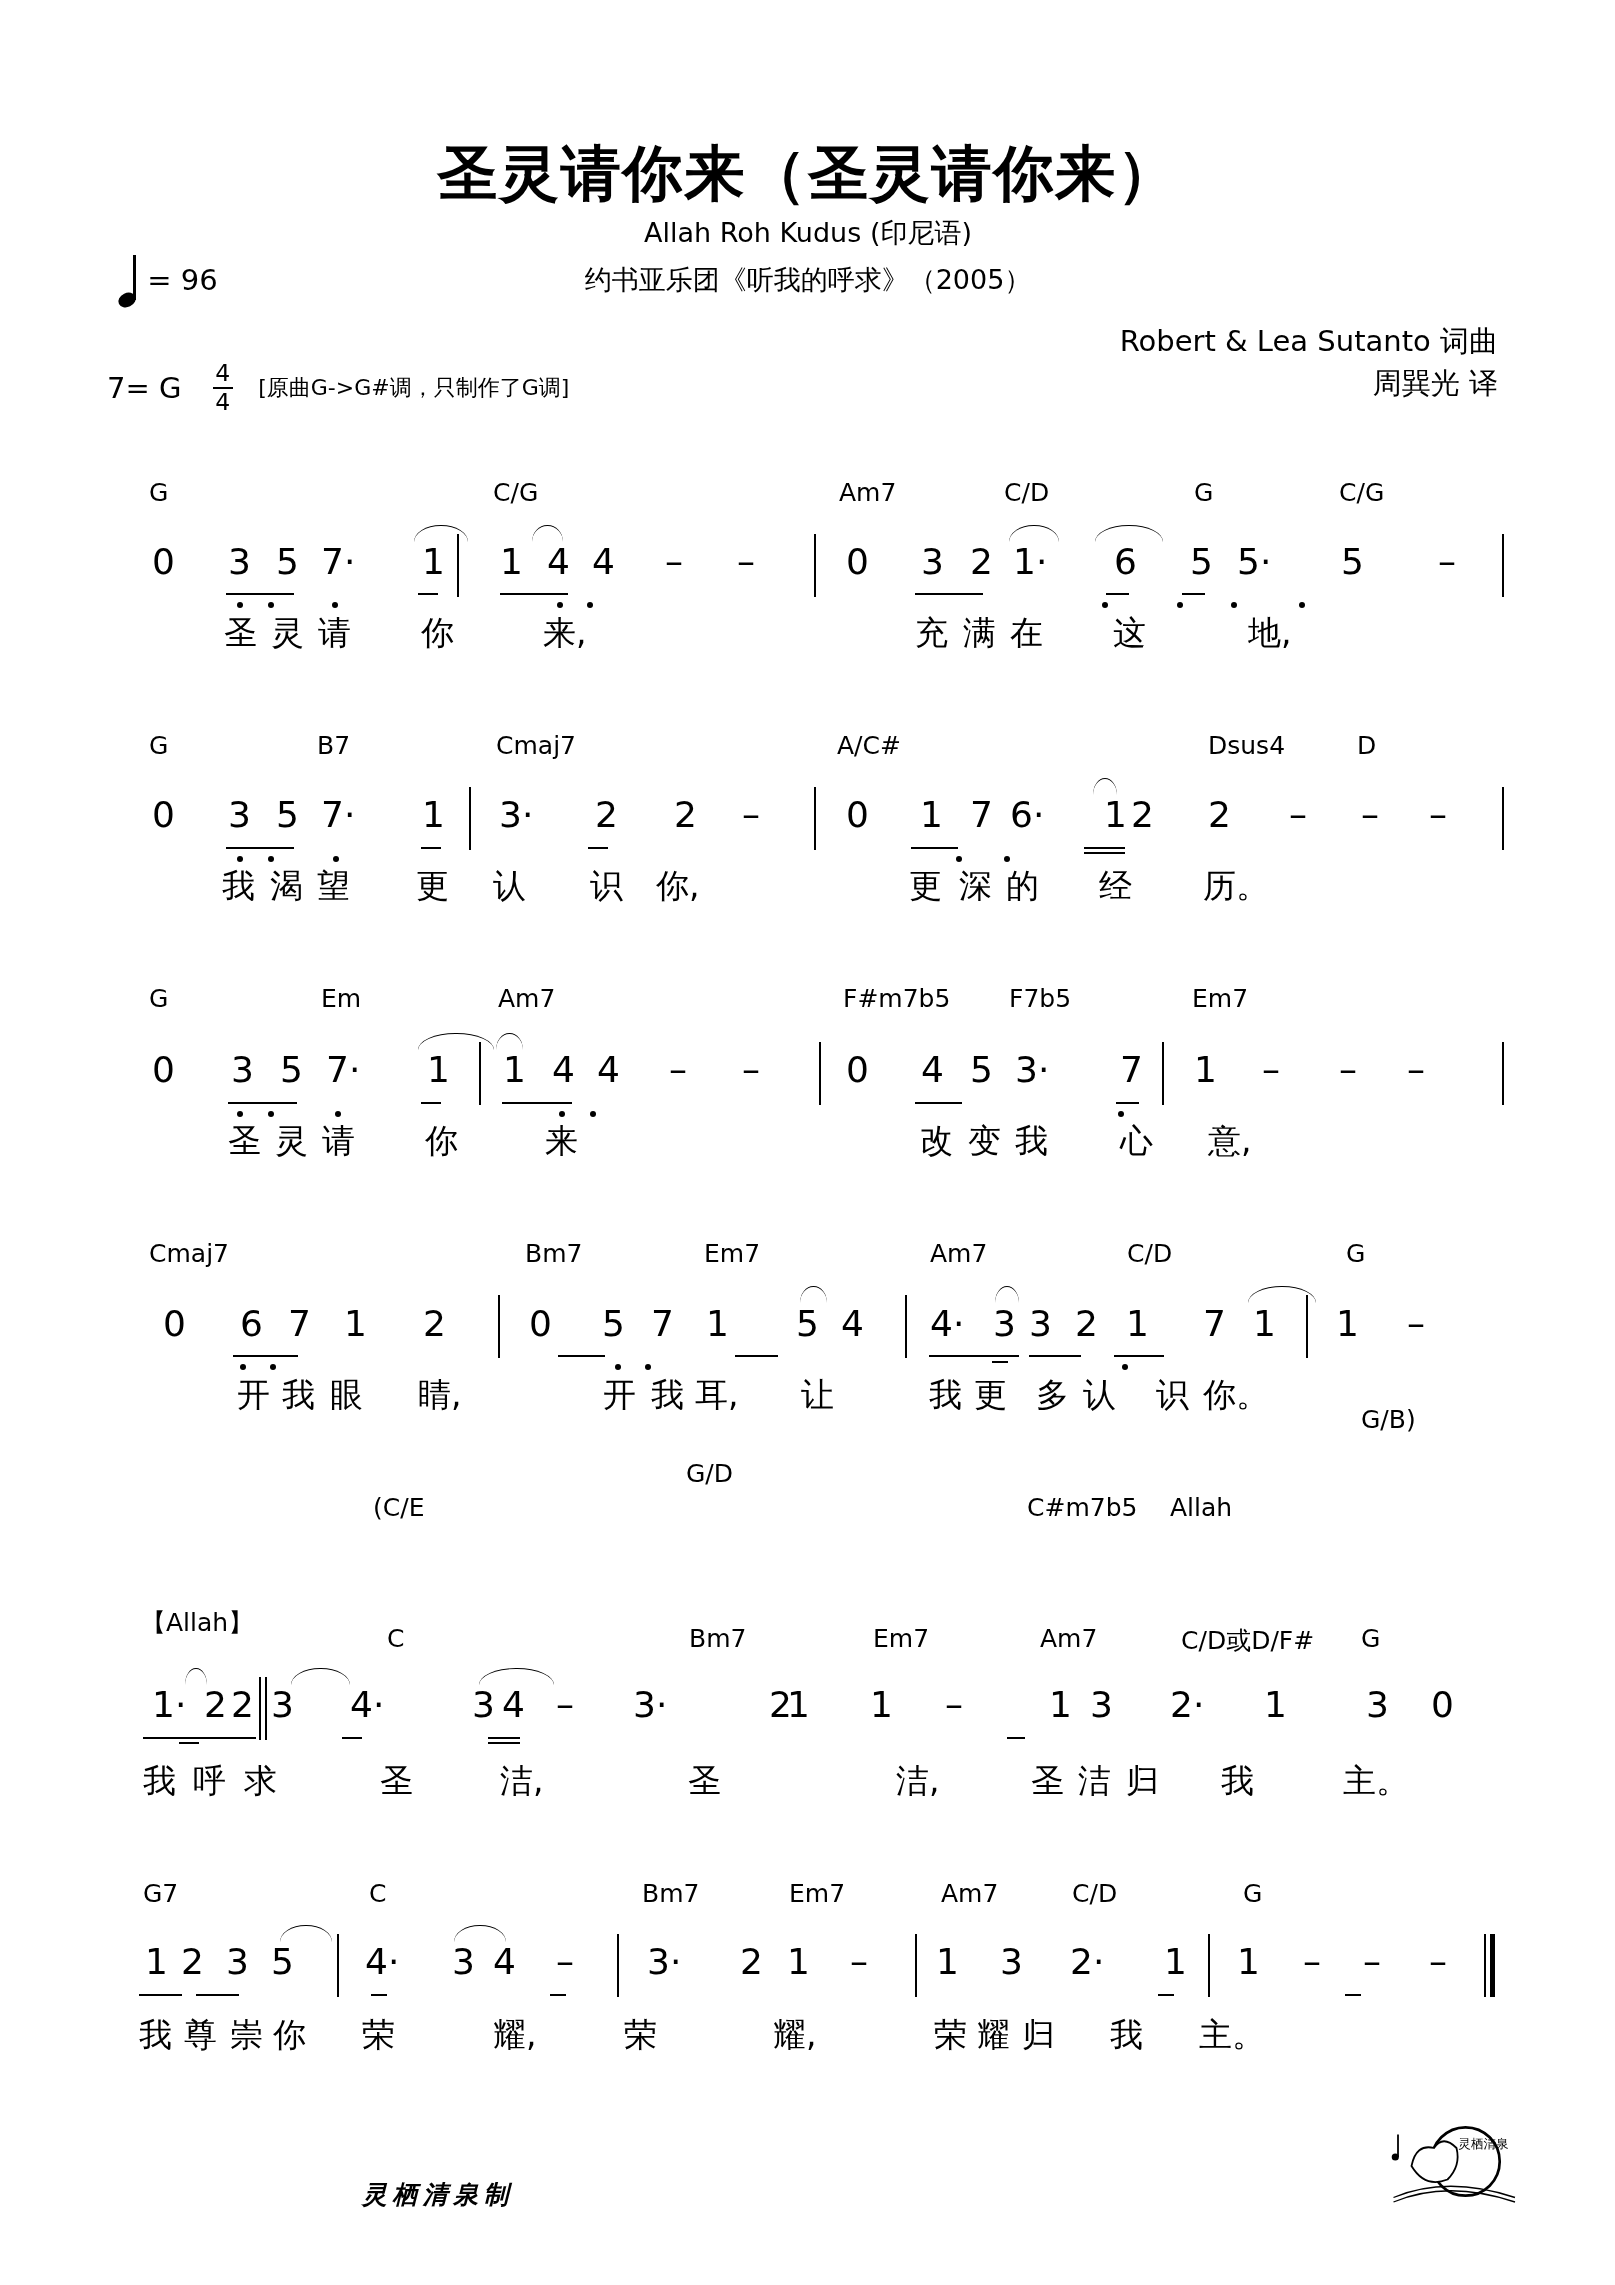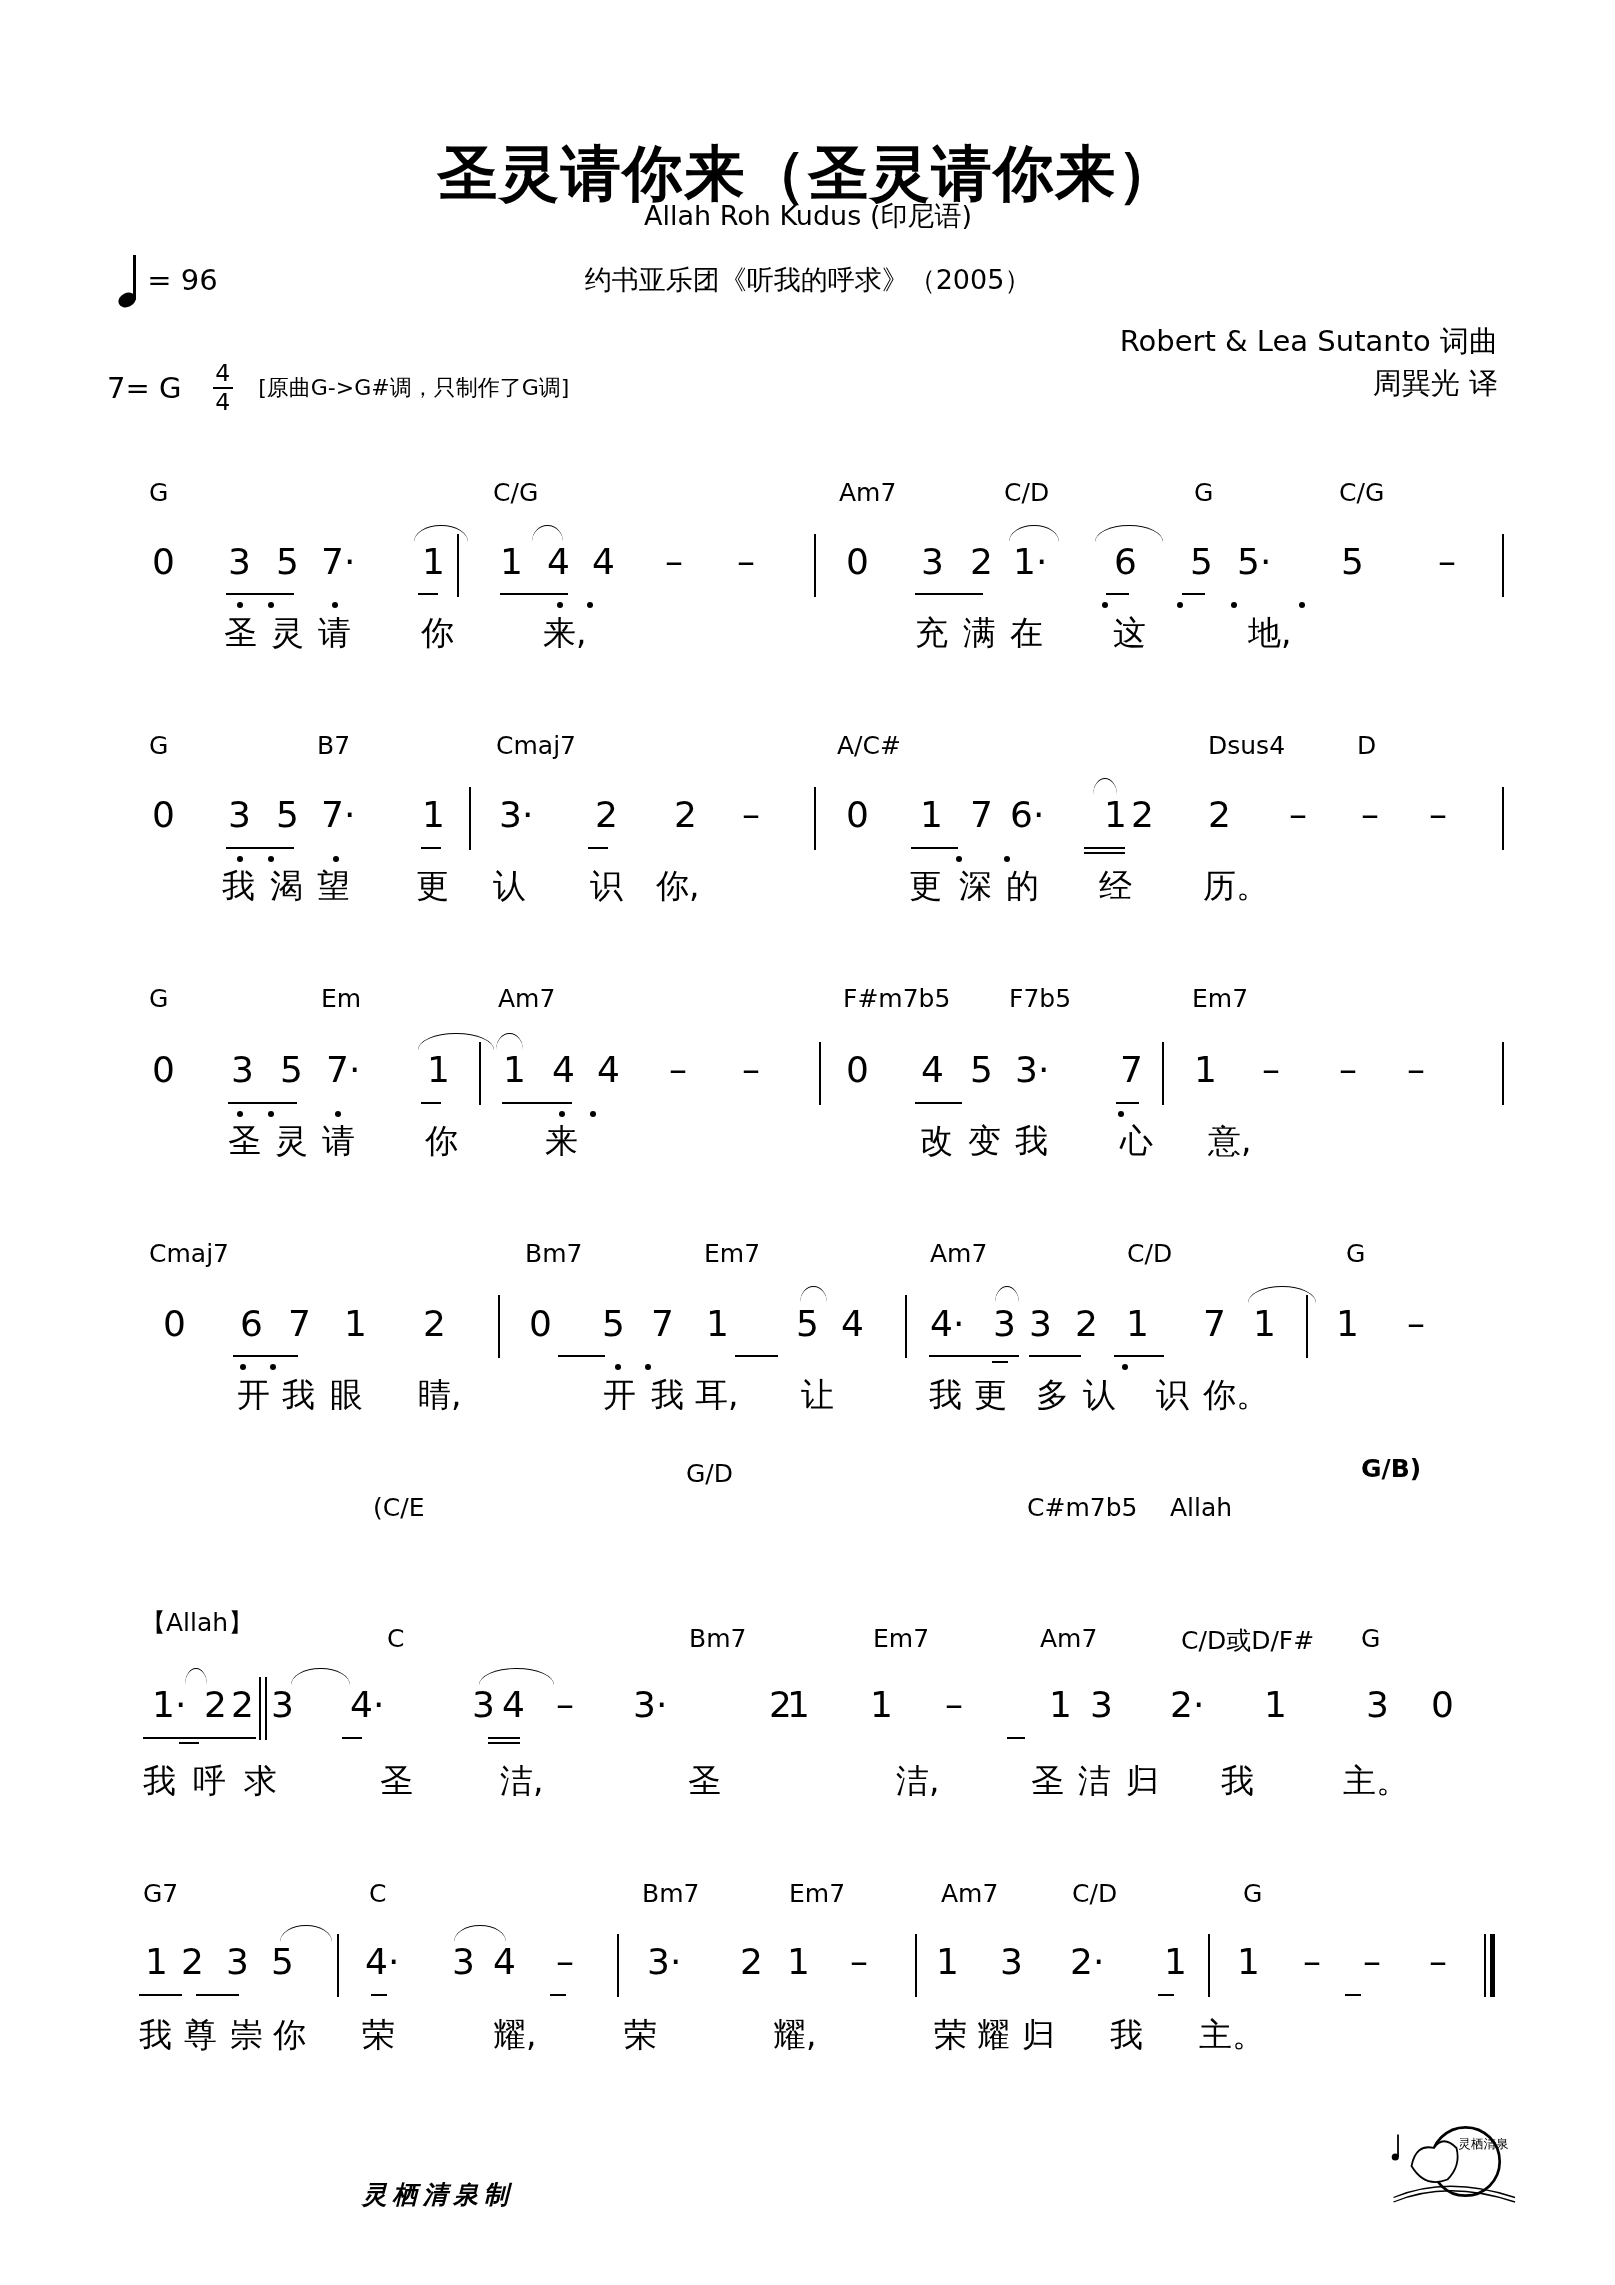--- a/index.html
+++ b/index.html
@@ -23,21 +23,21 @@
   .ul{height:1.8px;background:#000;}
   .dot{width:6.3px;height:6.3px;border-radius:50%;background:#000;}
   .tie{border-top:1.8px solid #000;border-radius:50% 50% 0 0 / 100% 100% 0 0;height:16.3px;}
   .footer-text{left:362px;top:2178px;font-size:25px;font-family:"DejaVu Serif","Liberation Serif",serif;font-style:italic;font-weight:bold;letter-spacing:5.4px;}
   .logo{left:1375px;top:2121px;width:145px;height:90px;}
 </style>
 </head>
 <body>
 
 <div class="abs title">圣灵请你来（圣灵请你来）</div>
-<div class="abs sub" style="top:198px">Allah Roh Kudus (印尼语)</div>
+<div class="abs sub" style="top:215px">Allah Roh Kudus (印尼语)</div>
 <div class="abs sub" style="top:262px">约书亚乐团《听我的呼求》（2005）</div>
 
 <div class="abs tempo">
   <span class="note-glyph"><span class="head"></span><span class="stem"></span></span><span>= 96</span>
 </div>
 
 <div class="abs keysig">
   <span style="vertical-align:middle">7=  G</span>
   <span class="timesig">
     <span style="display:block">4</span>
@@ -370,21 +370,21 @@
     <div class="abs tie" style="left: 280px; top: 1925px; width: 52px;"></div>
     <div class="abs tie" style="left: 454px; top: 1925px; width: 52px;"></div>
     <div class="abs bar" style="left: 259px; top: 1677px;"></div>
     <div class="abs bar" style="left: 265px; top: 1677px;"></div>
     <div class="abs bar" style="left: 1484px; top: 1934px;"></div>
     <div class="abs bar" style="left: 1490px; top: 1934px; width: 5.4px;"></div>
     <div class="abs chord" style="left: 373px; top: 1493px;">(C/E</div>
     <div class="abs chord" style="left: 686px; top: 1459px;">G/D</div>
     <div class="abs chord" style="left: 1027px; top: 1493px;">C#m7b5</div>
     <div class="abs chord" style="left: 1170px; top: 1493px;">Allah</div>
-    <div class="abs chord" style="left: 1361px; top: 1454px; font-weight: bold;">G/B)</div>
+    <div class="abs chord" style="left: 1361px; top: 1405px;">G/B)</div>
     <div class="abs chord" style="left: 141px; top: 1606px;">【Allah】</div>
   </div>
 
 <div class="abs footer-text">灵栖清泉制</div>
 <div class="abs logo">
   <svg width="145" height="90" viewBox="0 0 160 100">
     <circle cx="100" cy="45" r="38" fill="none" stroke="#000" stroke-width="3"></circle>
     <path d="M40 50 q5-25 25-20 q10-15 25 0 q5 20-10 35 q-25 10-40-15z" fill="#fff" stroke="#000" stroke-width="2"></path>
     <path d="M20 85 q60-25 135 0" fill="none" stroke="#000" stroke-width="1.5"></path>
     <path d="M20 90 q60-25 135 0" fill="none" stroke="#000" stroke-width="1.5"></path>

